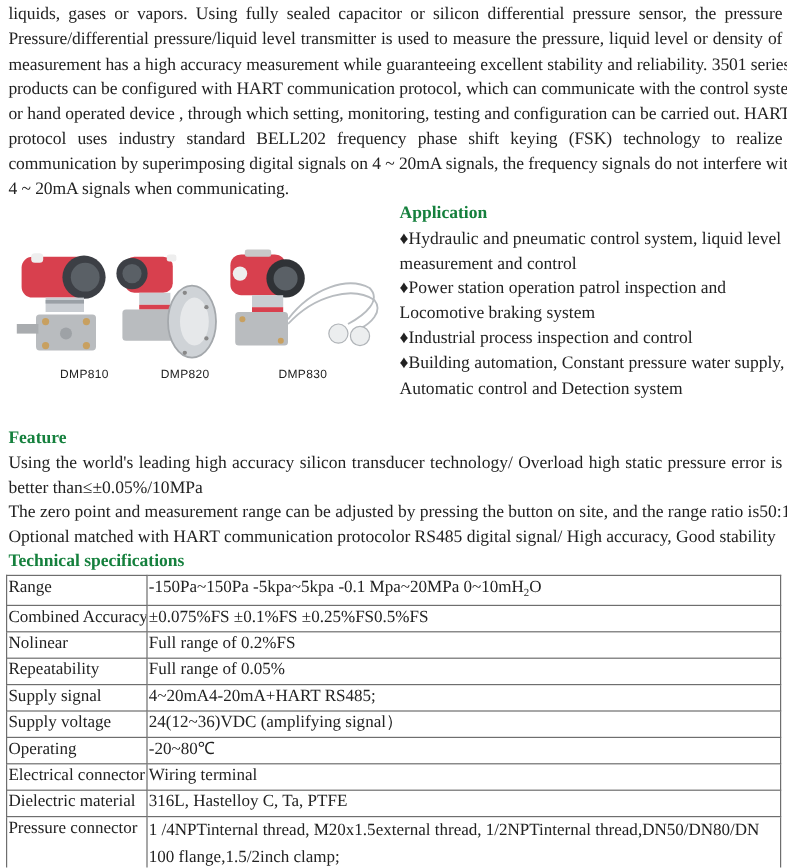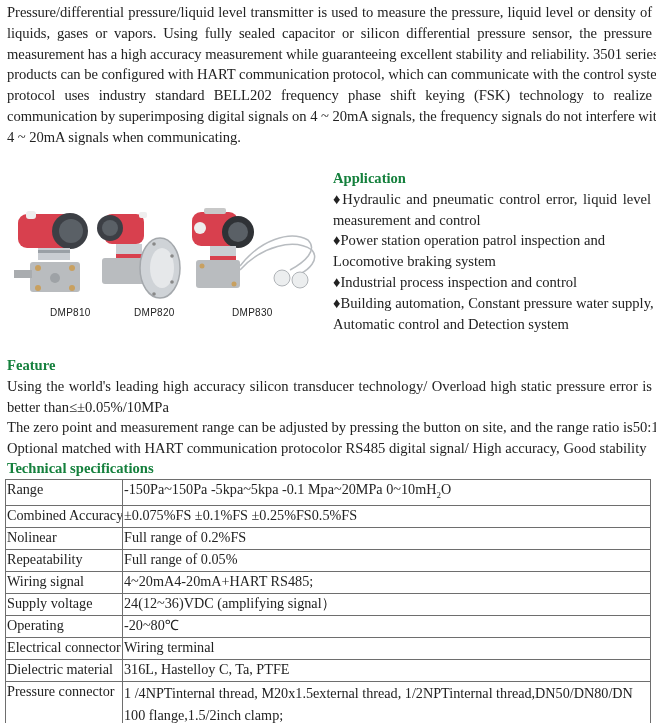--- a/index.html
+++ b/index.html
@@ -43,24 +43,25 @@
     vertical-align: top; white-space: nowrap; overflow: hidden; margin-top: 44px;
   }
   table.specs td.k { width: 114px; }
   table.specs td.v.wrap { white-space: normal; line-height: 22px; word-break: normal; }
   table.specs td.k.top { vertical-align: top; }
 </style>
 </head>
 <body>
 
 <div class="intro">
+  <span class="line">liquids, gases or vapors. Using fully sealed capacitor or silicon differential pressure sensor, the pressure</span>
   <span class="line">Pressure/differential pressure/liquid level transmitter is used to measure the pressure, liquid level or density of</span>
-  <span class="line">liquids, gases or vapors. Using fully sealed capacitor or silicon differential pressure sensor, the pressure</span>
   <span class="line">measurement has a high accuracy measurement while guaranteeing excellent stability and reliability. 3501 series</span>
   <span class="line">products can be configured with HART communication protocol, which can communicate with the control system</span>
+  <span class="line">or hand operated device , through which setting, monitoring, testing and configuration can be carried out. HART</span>
   <span class="line">protocol uses industry standard BELL202 frequency phase shift keying (FSK) technology to realize</span>
   <span class="line">communication by superimposing digital signals on 4 ~ 20mA signals, the frequency signals do not interfere with</span>
   <span class="line last">4 ~ 20mA signals when communicating.</span>
 </div>
 
 <div class="products">
 
   <div class="product" style="left:8px;">
     <svg width="90" height="105" viewBox="0 0 90 105">
       <rect x="10" y="14" width="56" height="34" rx="9" fill="#d8404e"></rect>
@@ -115,21 +116,21 @@
       <path d="M50 70 C 72 46, 104 38, 122 50 C 130 60, 118 70, 110 74" fill="none" stroke="#b8bcc0" stroke-width="1.5"></path>
       <circle cx="92" cy="78" r="8" fill="#eceeef" stroke="#b0b4b8" stroke-width="1"></circle>
       <circle cx="110" cy="80" r="8" fill="#eceeef" stroke="#b0b4b8" stroke-width="1"></circle>
     </svg>
     <span class="label" style="left:22px; top:107px;">DMP830</span>
   </div>
 </div>
 
 <div class="app">
   <div class="heading">Application</div>
-  <span class="item just">♦Hydraulic and pneumatic control error, liquid level</span>
+  <span class="item just">♦Hydraulic and pneumatic control system, liquid level</span>
   <span class="item">measurement and control</span>
   <span class="item">♦Power station operation patrol inspection and</span>
   <span class="item">Locomotive braking system</span>
   <span class="item">♦Industrial process inspection and control</span>
   <span class="item just">♦Building automation, Constant pressure water supply,</span>
   <span class="item">Automatic control and Detection system</span>
 </div>
 
 <div class="feature">
   <div class="heading">Feature</div>
@@ -153,21 +154,21 @@
   </tr>
   <tr>
     <td class="k">Nolinear</td>
     <td class="v">Full range of 0.2%FS</td>
   </tr>
   <tr>
     <td class="k">Repeatability</td>
     <td class="v">Full range of 0.05%</td>
   </tr>
   <tr>
-    <td class="k">Wiring signal</td>
+    <td class="k">Supply signal</td>
     <td class="v">4~20mA4-20mA+HART RS485;</td>
   </tr>
   <tr>
     <td class="k">Supply voltage</td>
     <td class="v">24(12~36)VDC (amplifying signal）</td>
   </tr>
   <tr>
     <td class="k">Operating</td>
     <td class="v">-20~80℃</td>
   </tr>

